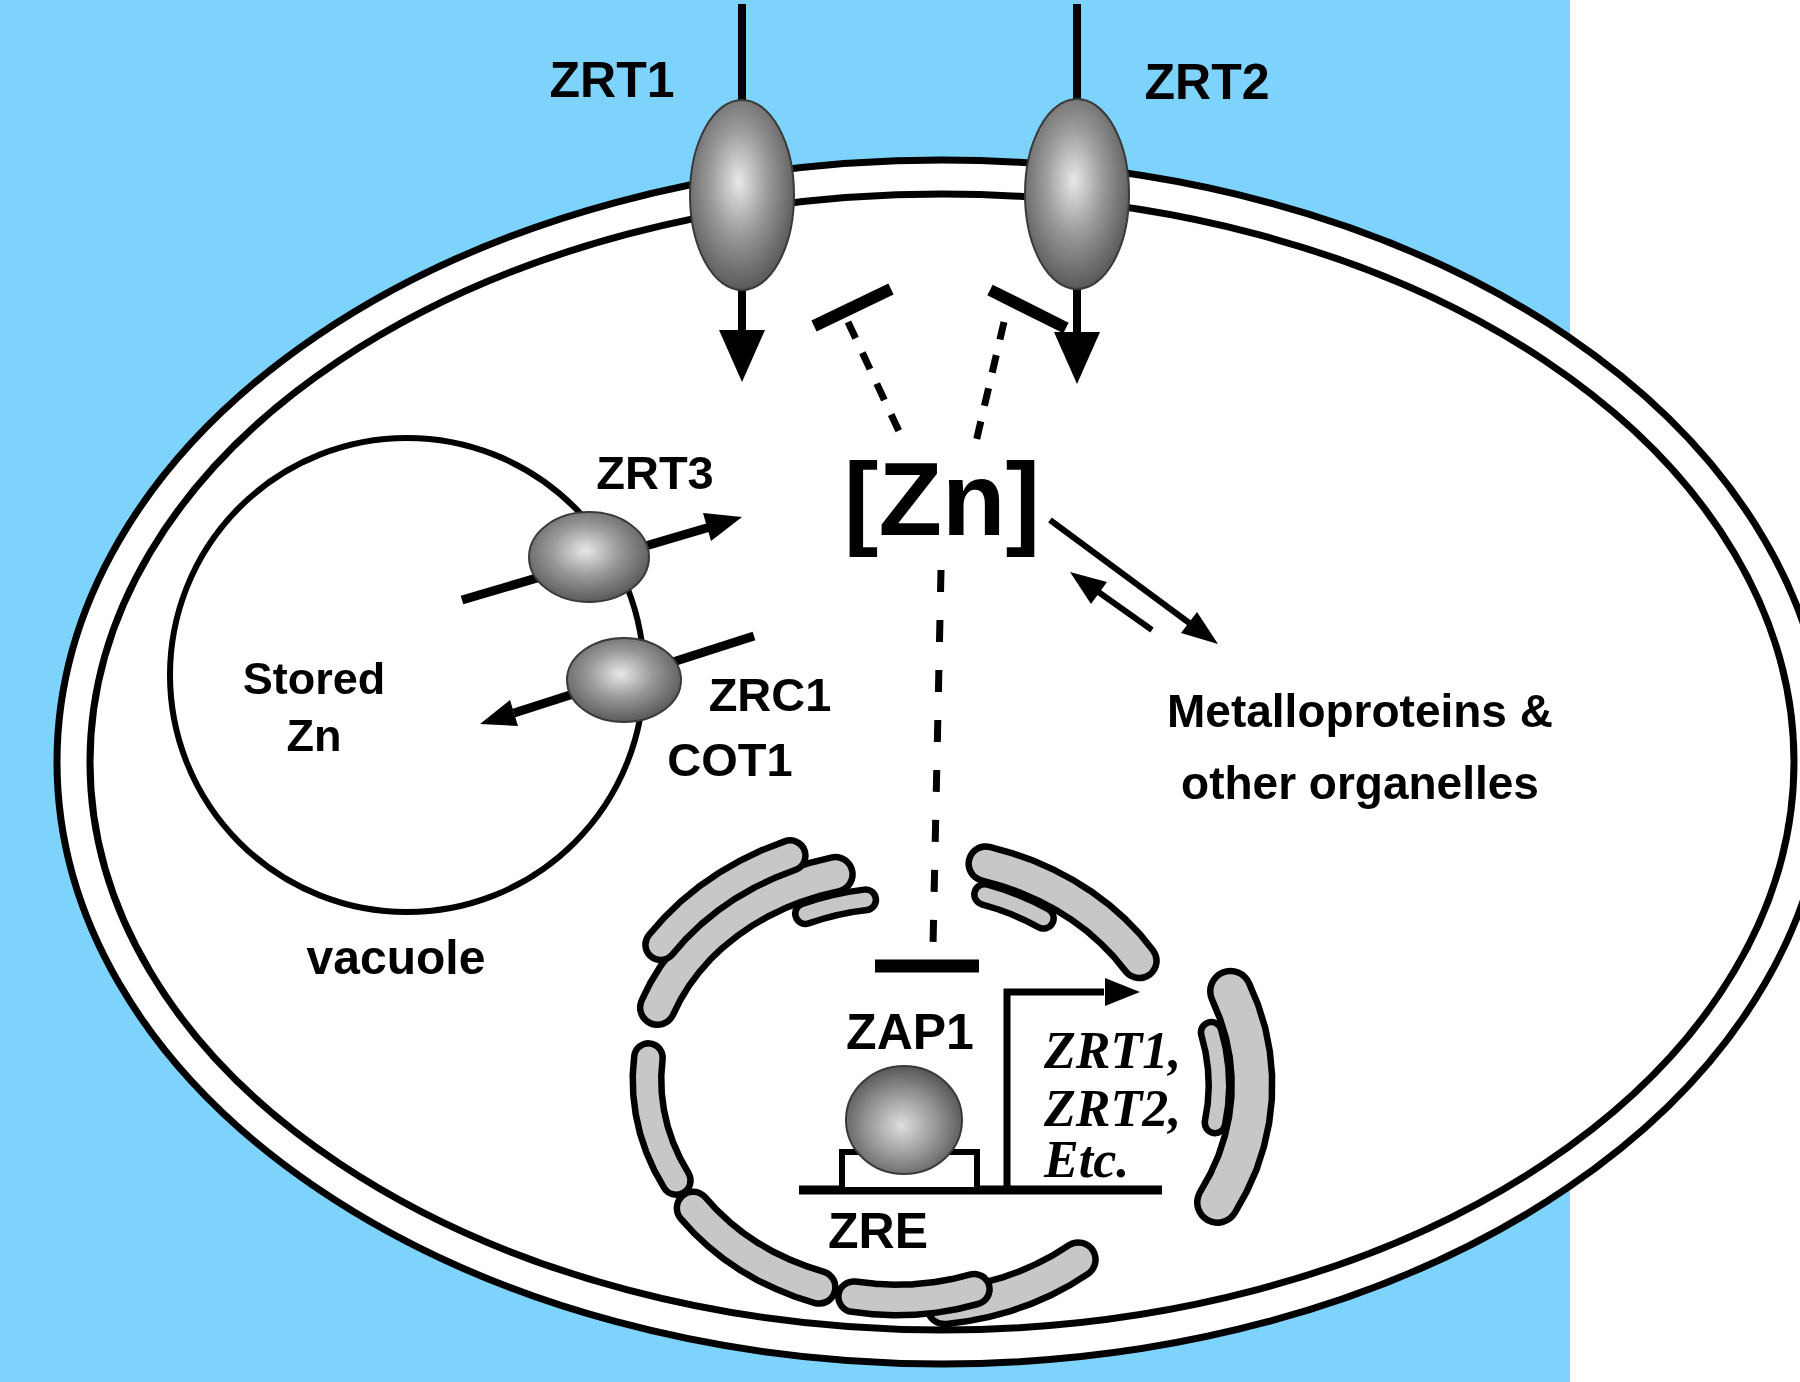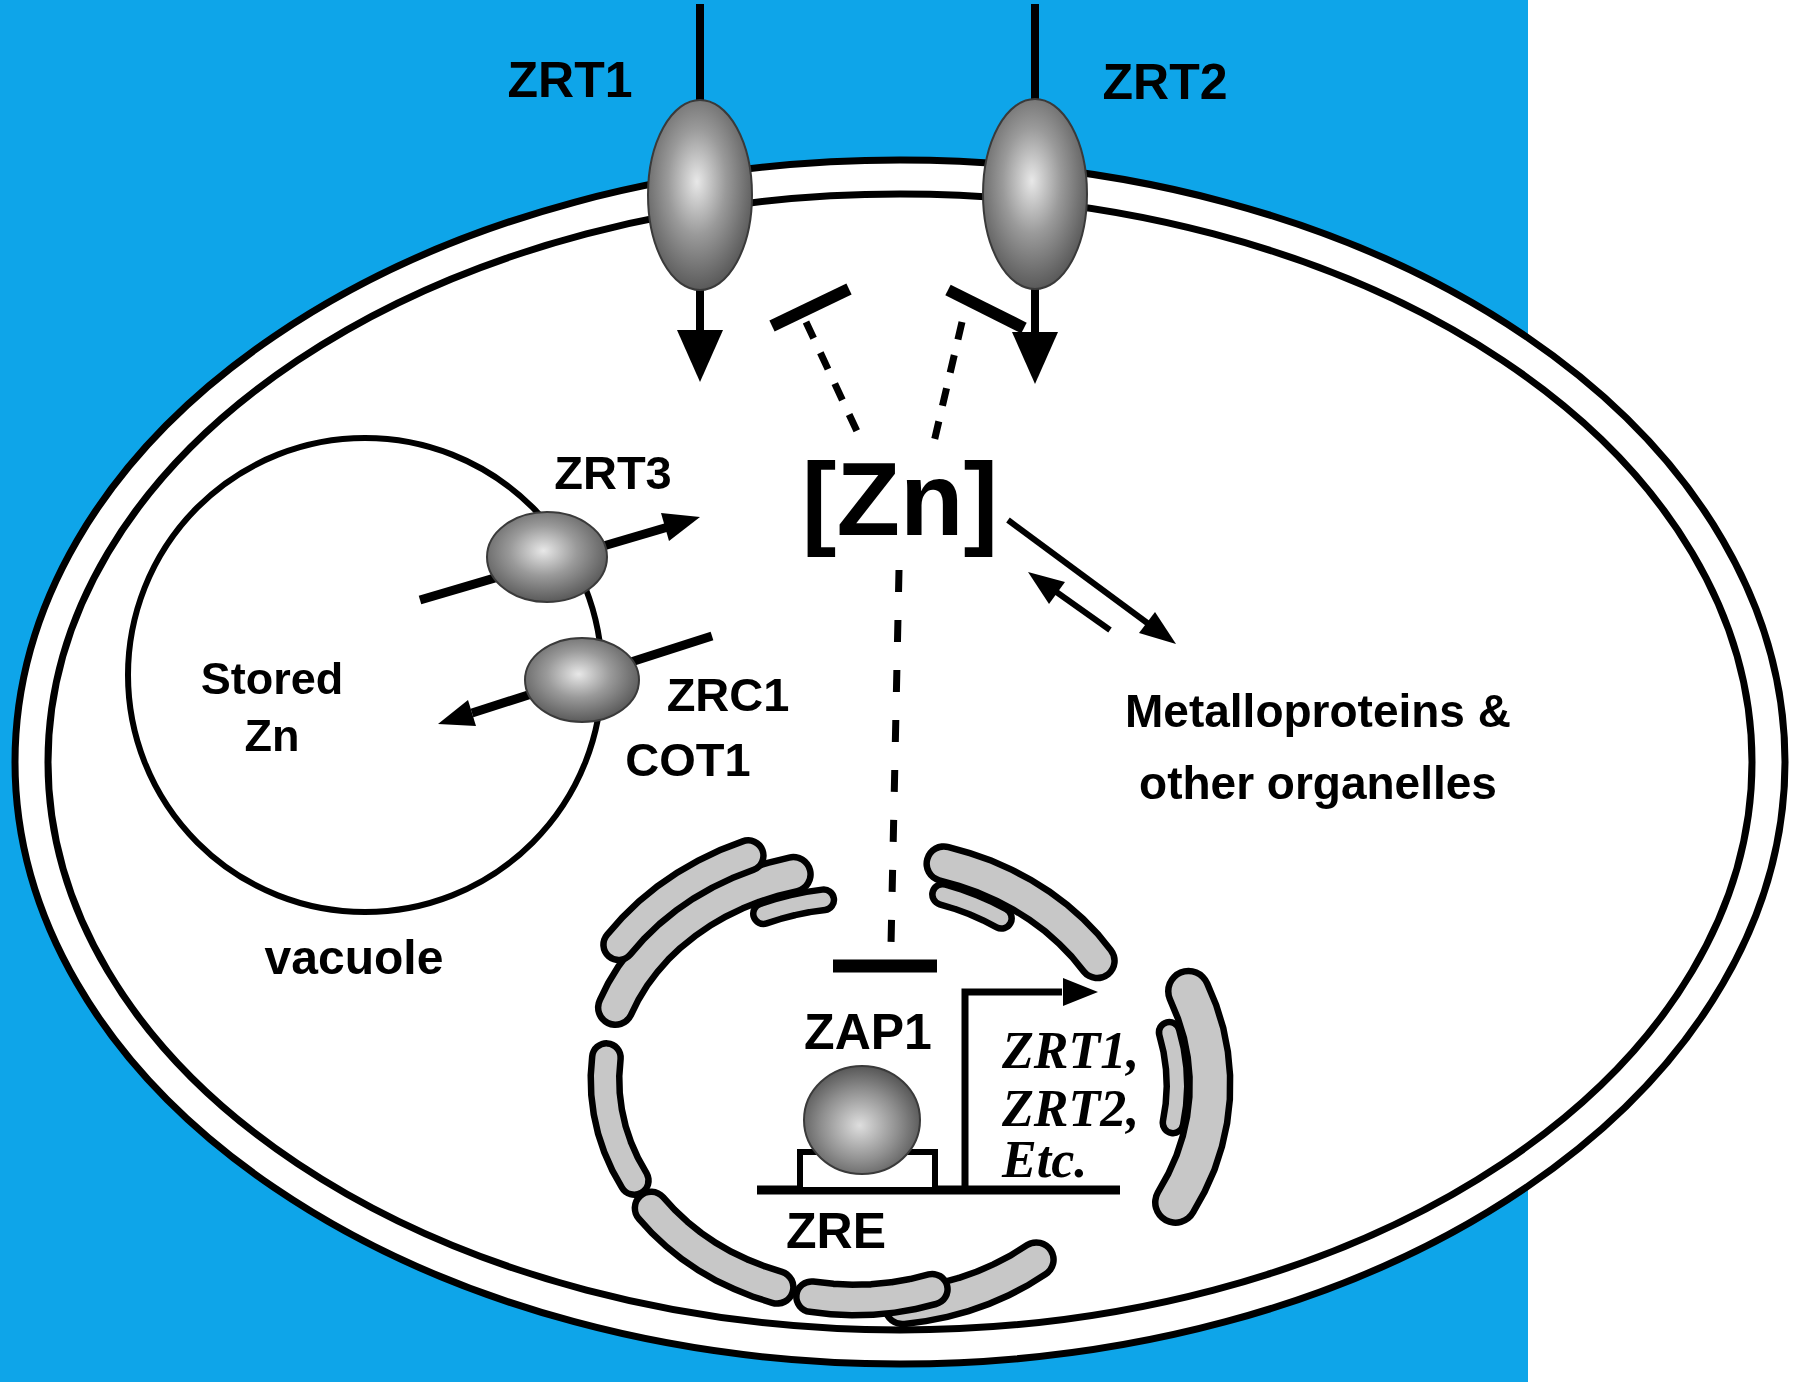--- a/index.html
+++ b/index.html
@@ -1,17 +1,17 @@
 <!DOCTYPE html>
 <html><head>
 <meta charset="utf-8">
 <style>
   html,body{margin:0;padding:0;background:#ffffff;}
   body{width:1800px;height:1382px;overflow:hidden;font-family:"Liberation Sans",sans-serif;}
-  .fig{position:relative;width:1528px;height:1382px;background:#0ea5e9;}
+  .fig{position:relative;width:1528px;height:1382px;background:#7dd3fc;padding-left:42px;}
   svg{display:block;}
   text{fill:#000;}
   .lbl{font-family:"Liberation Sans",sans-serif;font-weight:700;}
   .gene{font-family:"Liberation Serif",serif;font-style:italic;font-weight:700;}
 </style>
 </head>
 <body>
 
 <div class="fig">
 <svg width="1800" height="1382" viewBox="0 0 1800 1382">

